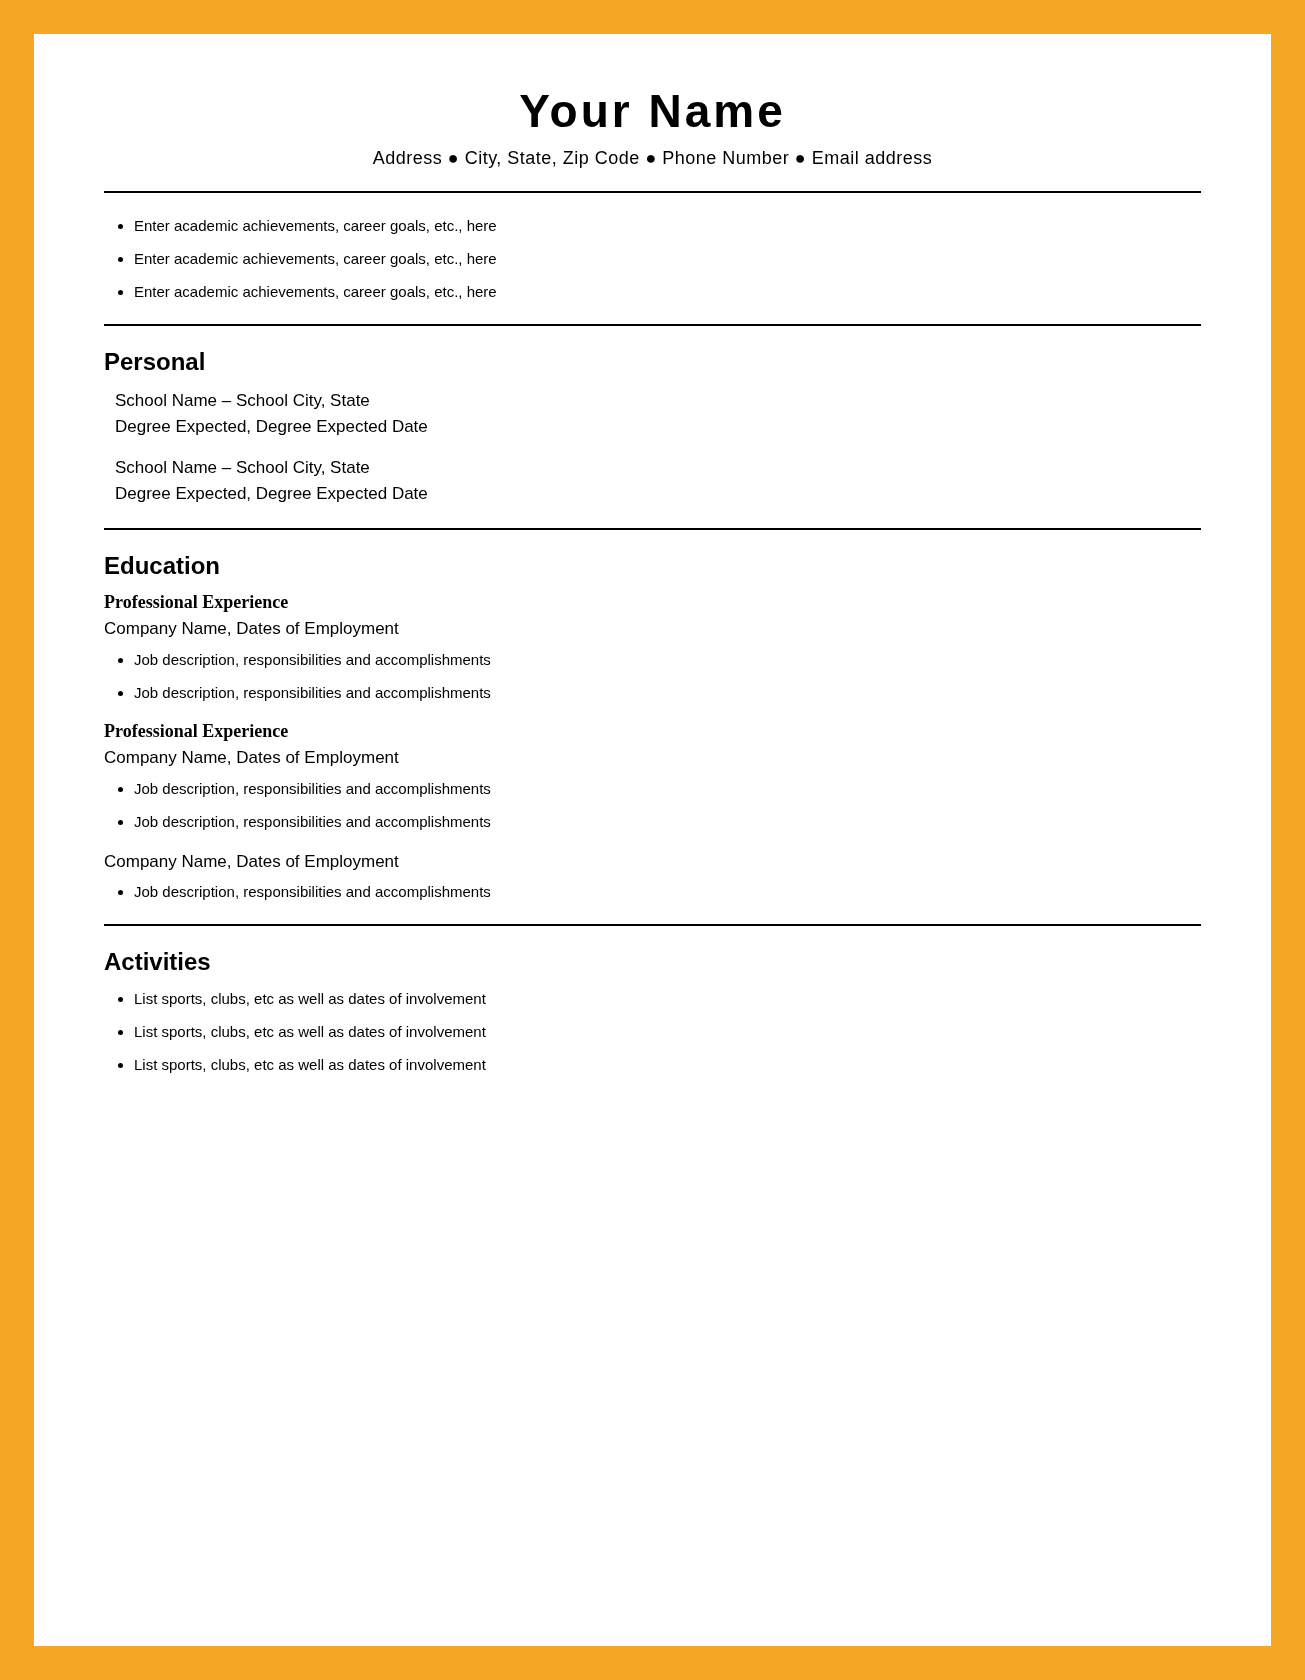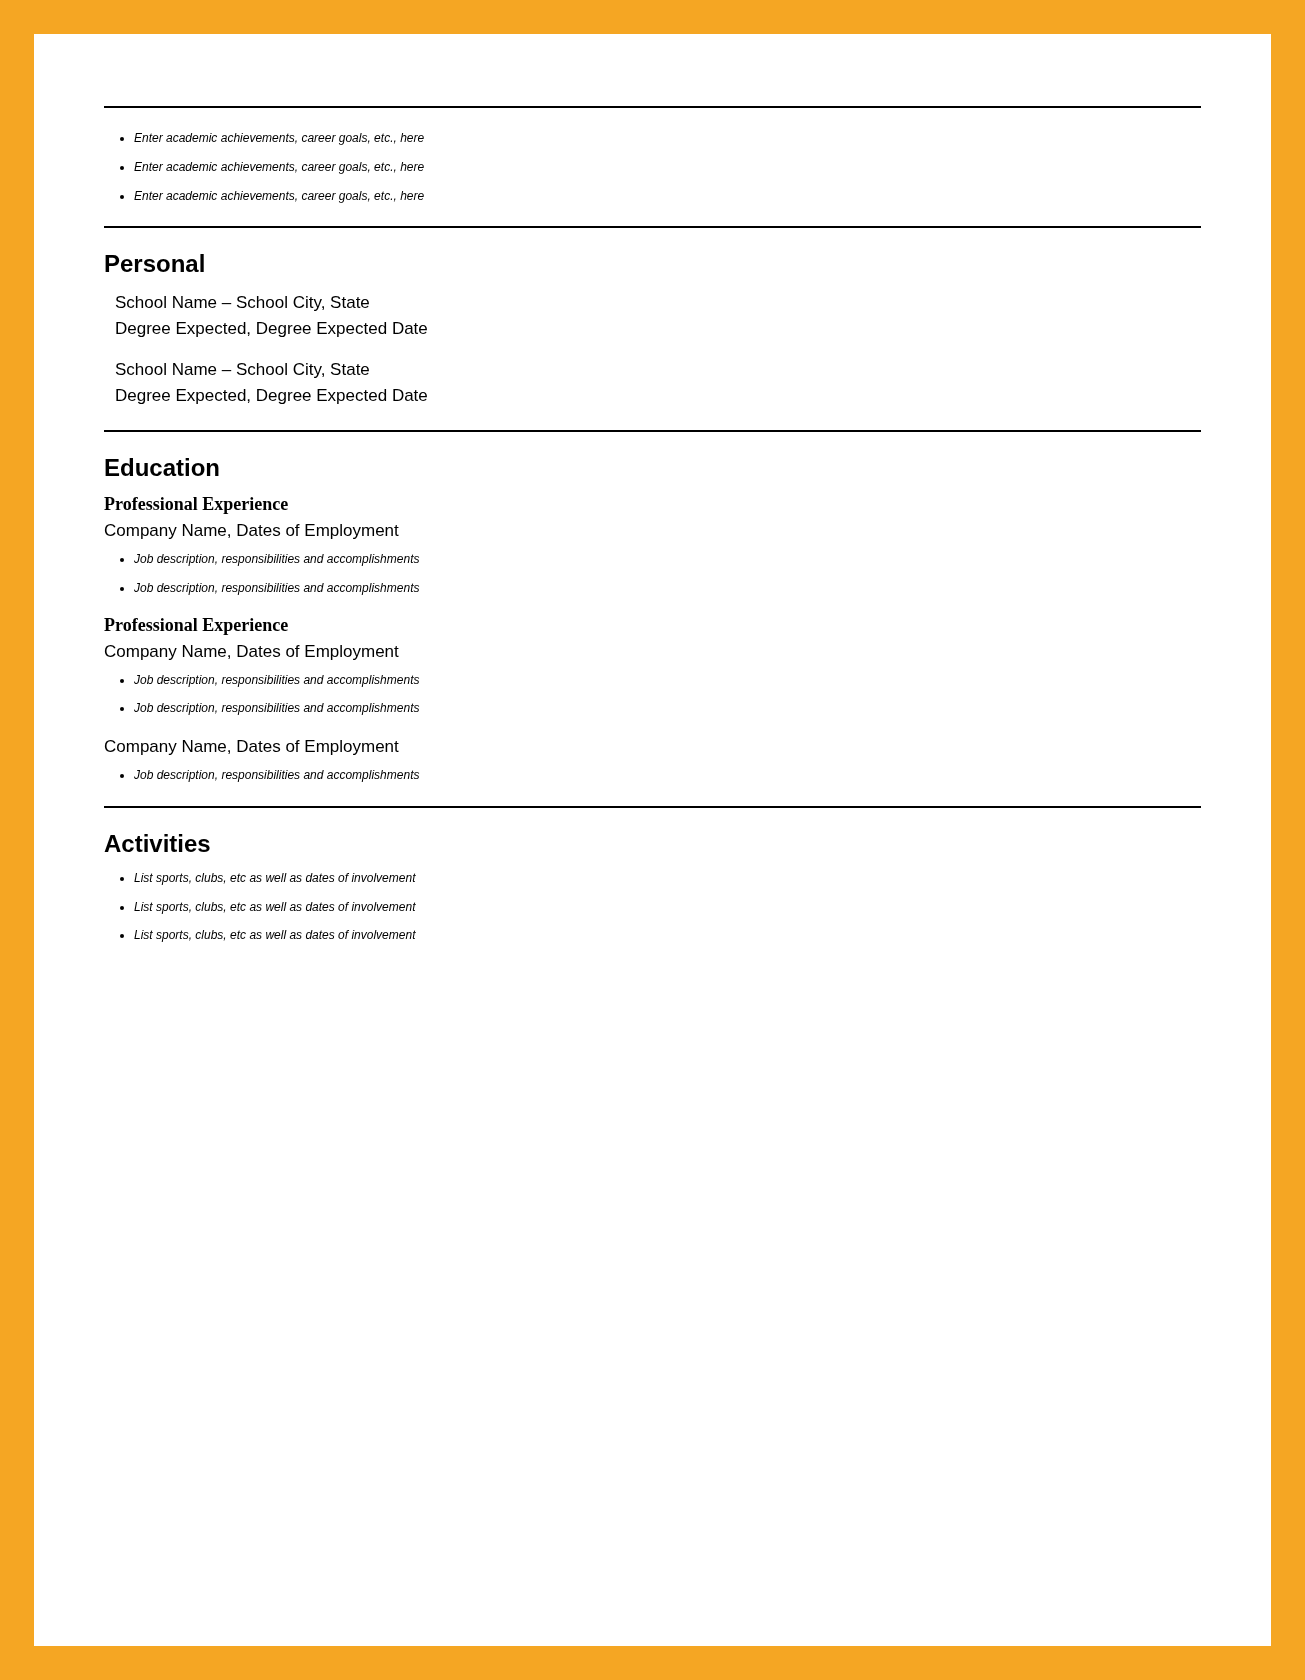--- a/index.html
+++ b/index.html
@@ -74,25 +74,24 @@
       font-family: Arial, sans-serif;
     }
 
     .bullet-list {
       list-style: disc;
       padding-left: 30px;
       margin-bottom: 10px;
     }
 
     .bullet-list li {
-      font-size: 12px;
+      font-size: 15px;
       color: #000;
       margin-bottom: 12px;
       line-height: 1.4;
-      font-style: italic;
     }
 
     .edu-entry {
       margin-bottom: 16px;
       margin-left: 11px;
     }
 
     .edu-line {
       font-size: 17px;
       color: #000;
@@ -118,20 +117,22 @@
       margin-bottom: 18px;
     }
   </style>
 </head>
 <body>
 
 <div class="page-wrapper">
   <div class="resume-container">
 
     <div class="header-section">
+      <div class="name-title">Your Name</div>
+      <div class="contact-line">Address  ●  City, State, Zip Code  ●  Phone Number  ●  Email address</div>
     </div>
 
     <hr class="divider">
 
     <div class="section">
       <ul class="bullet-list">
         <li>Enter academic achievements, career goals, etc., here</li>
         <li>Enter academic achievements, career goals, etc., here</li>
         <li>Enter academic achievements, career goals, etc., here</li>
       </ul>

